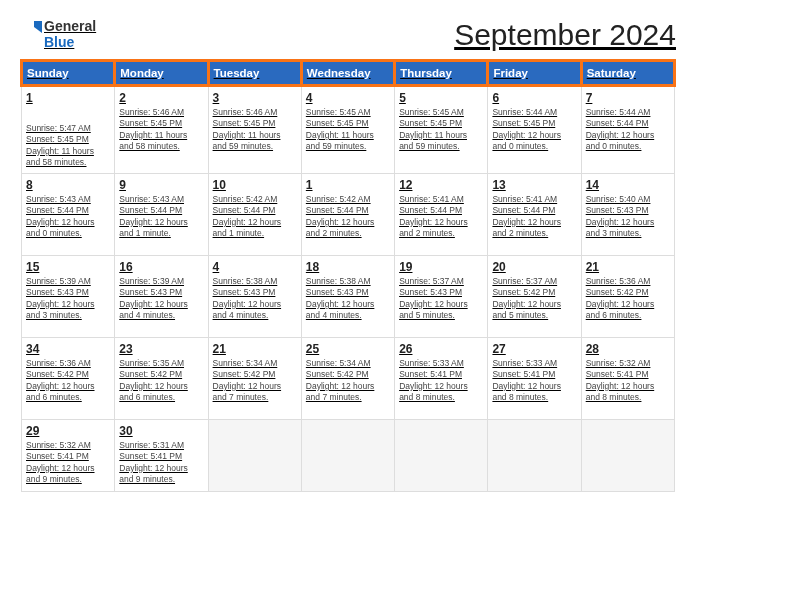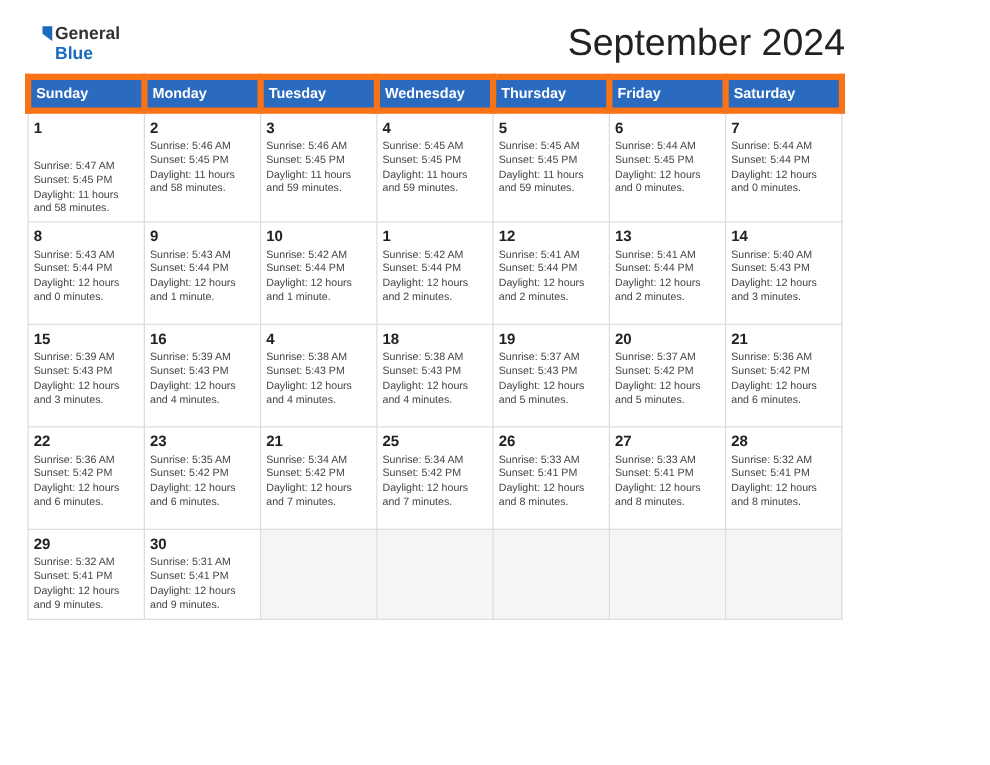--- a/index.html
+++ b/index.html
@@ -7,20 +7,21 @@
       width: 792px;
       height: 612px;
       font-family: Arial, sans-serif;
       background: #fff;
       overflow: hidden;
     }
     .page {
       width: 696px;
       height: 612px;
       padding: 18px 20px 21px 20px;
+      text-decoration: underline;
     }
     .header-row {
       display: flex;
       justify-content: space-between;
       align-items: flex-start;
       margin-bottom: 8px;
     }
     .logo {
       display: flex;
       align-items: center;
@@ -44,21 +45,21 @@
       border-collapse: collapse;
       table-layout: fixed;
     }
     th {
       background-color: #2a6abf;
       color: #fff;
       font-size: 11.5px;
       font-weight: bold;
       padding: 5px 4px;
       text-align: left;
-      border: 5px solid #f97316;
+      border: 3px solid #f97316;
     }
     td {
       vertical-align: top;
       padding: 4px 4px 4px 4px;
       font-size: 9px;
       color: #333;
       border: 1px solid #ddd;
       height: 82px;
       background: #fff;
     }
@@ -263,21 +264,21 @@
           <td>
             <span class="day-num">21</span>
             <div class="day-info" style="white-space: pre-line;">Sunrise: 5:36 AM
 Sunset: 5:42 PM
 Daylight: 12 hours
 and 6 minutes.</div>
           </td>
         </tr>
         <tr>
           <td>
-            <span class="day-num">22</span>
+            <span class="day-num">34</span>
             <div class="day-info" style="white-space: pre-line;">Sunrise: 5:36 AM
 Sunset: 5:42 PM
 Daylight: 12 hours
 and 6 minutes.</div>
           </td>
           <td>
             <span class="day-num">23</span>
             <div class="day-info" style="white-space: pre-line;">Sunrise: 5:35 AM
 Sunset: 5:42 PM
 Daylight: 12 hours

